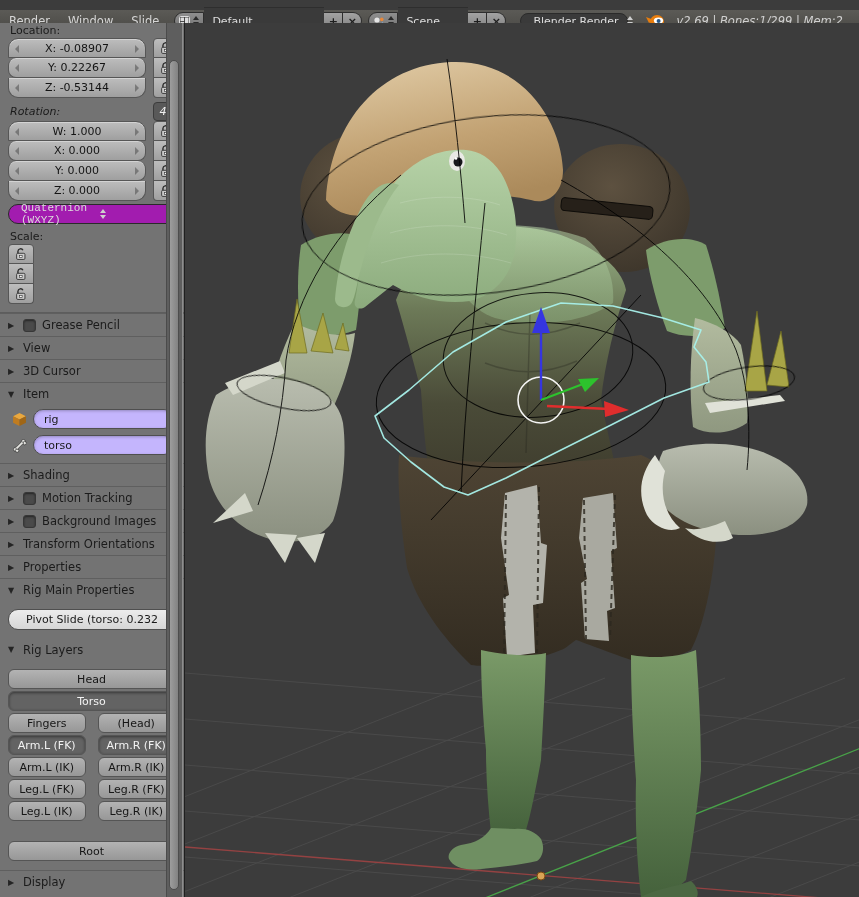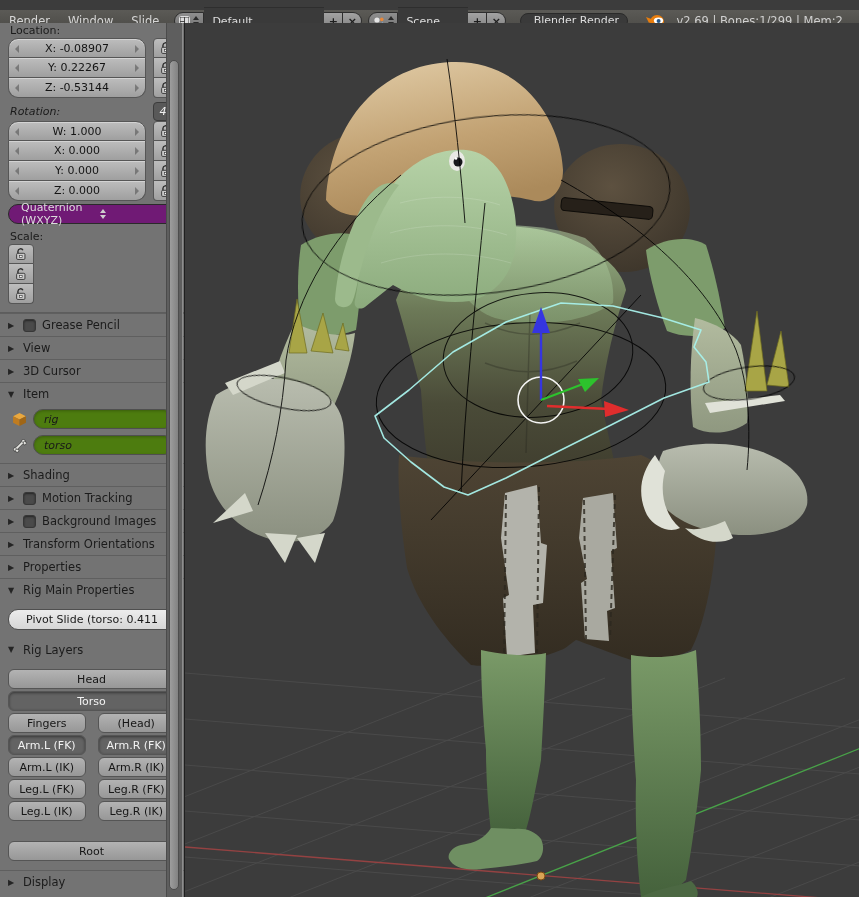--- a/index.html
+++ b/index.html
@@ -16,78 +16,78 @@
     border:1px solid #2e2e2e; border-radius:9px 0 0 9px; display:flex; align-items:center;
     justify-content:center; gap:2px; }
   .darkfield { height:28px; background:#3a3a3a; border-top:1px solid #2e2e2e;
     border-bottom:1px solid #2e2e2e; color:#dedede; display:flex; align-items:center;
     padding:0 8px; }
   .sqbtn { height:18px; width:19px; background:linear-gradient(#a2a2a2,#828282);
     border:1px solid #2e2e2e; border-left:none; color:#1d1d1d; display:flex;
     align-items:center; justify-content:center; font-size:11px; font-weight:bold; }
   .sqbtn.last { border-radius:0 9px 9px 0; }
   .ddark { height:16px; background:#3a3a3a; border:1px solid #2a2a2a; border-radius:9px;
-    color:#dedede; display:flex; align-items:center; padding:0 8px 0 12px; margin-left:14px;flex-direction:column; }
+    color:#dedede; display:flex; align-items:center; padding:0 8px 0 12px; margin-left:14px; }
   .updown { display:inline-flex; flex-direction:column; gap:2px; margin-left:8px; }
   .updown i { width:0; height:0; border-left:3px solid transparent; border-right:3px solid transparent; }
   .updown i.u { border-bottom:4px solid #cfcfcf; }
   .updown i.d { border-top:4px solid #cfcfcf; }
   .browse .updown { margin-left:1px; }
   .browse .updown i.u { border-bottom-color:#2a2a2a; }
   .browse .updown i.d { border-top-color:#2a2a2a; }
-  #status { margin-left:10px; font-size:11.5px; color:#d0d0d0; overflow:hidden; }
+  #status { margin-left:10px; font-size:11.5px; color:#d0d0d0; overflow:hidden;font-style:italic; }
   #blogo { margin-left:16px; flex:0 0 auto; }
 
   
   #sidebar { position:absolute; left:0; top:23px; width:184px; bottom:0;
     background:#737373; overflow:hidden; color:#1b1b1b; }
   .slabel { margin:1px 0 1px 10px; height:13px; font-size:11px; }
   .frow { display:flex; gap:7px; margin:0 5px 0 8px; }
   .fcol { flex:1; }
   .lcol { width:26px; }
   .numfield { position:relative; height:20px; background:linear-gradient(#bdbdbd,#9f9f9f);
     border:1px solid #565656; border-radius:10px; display:flex; align-items:center;
     justify-content:center; color:#141414; box-shadow:inset 0 1px 0 rgba(255,255,255,.35); }
-  .stack .numfield { border-radius:0; border-top:none; }
+  .stack .numfield { border-radius:8px; border-top:none; }
   .stack .numfield:first-child { border-radius:10px 10px 0 0; border-top:1px solid #565656; }
   .stack .numfield:last-child { border-radius:0 0 10px 10px; }
   .arr { position:absolute; top:6px; width:0; height:0;
     border-top:4px solid transparent; border-bottom:4px solid transparent; }
   .arr.l { left:6px; border-right:4px solid rgba(0,0,0,.30); }
   .arr.r { right:6px; border-left:4px solid rgba(0,0,0,.30); }
   .lockbtn { height:20px; width:26px; background:linear-gradient(#bdbdbd,#9f9f9f);
     border:1px solid #565656; border-radius:4px; display:flex; align-items:center;
     justify-content:center; }
   .stacklocks .lockbtn { border-radius:0; border-top:none; }
   .stacklocks .lockbtn:first-child { border-radius:4px 4px 0 0; border-top:1px solid #565656; }
   .stacklocks .lockbtn:last-child { border-radius:0 0 4px 4px; }
   .rotrow { display:flex; gap:7px; margin:3px 5px 0 8px; height:20px; align-items:center;font-style:italic; }
   .rotrow .slabel { flex:1; margin:0 0 0 2px; }
   .btn4l { width:26px; height:19px; background:#595959; border:1px solid #3c3c3c;
     border-radius:4px; color:#f0f0f0; display:flex; align-items:center; justify-content:center; }
-  .dropdown { height:20px; margin:3px 5px 0 8px; background:#701a75; border:1px solid #2a2a2a;
-    border-radius:10px; color:#dcdcdc; display:flex; align-items:center; padding:0 8px 0 12px; }
+  .dropdown { height:20px; margin:3px 5px 0 8px; background:#a21caf; border:1px solid #2a2a2a;
+    border-radius:10px; color:#dcdcdc; display:flex; align-items:center; padding:0 8px 0 12px;font-family:Liberation Mono, monospace; }
   .dropdown span { flex:1; }
   .sep { border-top:1px solid #5d5d5d; margin-top:8px; }
 
   .panelh { position:relative; height:23px; border-top:1px solid #5f5f5f; display:flex;
     align-items:center; gap:6px; padding:0 8px; font-size:11.5px; }
   .panelh:first-child { border-top:none; }
   .tri { font-size:8px; color:#242424; width:9px; }
   .chk { width:13px; height:13px; background:#4a4a4a; border:1px solid #373737;
     border-radius:3px; box-shadow:inset 0 1px 2px rgba(0,0,0,.5); }
   .corner { position:absolute; right:1px; top:1px; width:17px; height:15px;
     background:repeating-linear-gradient(135deg, rgba(255,255,255,0) 0 3px, rgba(255,255,255,.30) 3px 4px);
     clip-path:polygon(100% 0, 20% 0, 100% 80%); }
   .itembody { padding:4px 0 8px 0; }
   .itemrow { display:flex; align-items:center; gap:6px; margin:0 10px 0 12px; }
   .itemrow + .itemrow { margin-top:6px; }
-  .txtfield { flex:1; height:20px; background:#4d7c0f; border:1px solid #4f4f4f;
+  .txtfield { flex:1; height:20px; background:#c4b5fd; border:1px solid #4f4f4f;
     border-radius:10px; box-shadow:inset 0 1px 3px rgba(0,0,0,.25); display:flex;
-    align-items:center; padding:0 10px; color:#191919;font-style:italic; }
+    align-items:center; padding:0 10px; color:#191919; }
   .slider { height:21px; margin:8px 8px 0 8px; background:linear-gradient(#ececec,#d6d6d6);
     border:1px solid #4f4f4f; border-radius:10px; display:flex; align-items:center;
     justify-content:center; color:#191919; }
   .laygrid { display:grid; grid-template-columns:1fr 1fr; column-gap:12px; row-gap:2px;
     margin:8px 9px 0 8px; }
   .tbtn { height:20px; background:linear-gradient(#b3b3b3,#979797); border:1px solid #555;
     border-radius:6px; color:#161616; display:flex; align-items:center; justify-content:center; }
   .tbtn.wide { grid-column:1 / span 2; }
   .tbtn.on { background:#636363; color:#f2f2f2; box-shadow:inset 0 1px 3px rgba(0,0,0,.45); }
   .gaprow { height:16px; grid-column:1 / span 2; }
@@ -372,21 +372,21 @@
     <span class="tri">▶</span>
     <span>Properties</span>
     <span class="corner"></span>
   </div>
   <div class="panelh">
     <span class="tri">▼</span>
     <span>Rig Main Properties</span>
     <span class="corner"></span>
   </div>
   <div class="slider">
-    <span>Pivot Slide (torso: 0.411</span>
+    <span>Pivot Slide (torso: 0.232</span>
   </div>
 
   <div class="panelh mt8" style="border-top:none">
     <span class="tri">▼</span>
     <span>Rig Layers</span>
     <span class="corner"></span>
   </div>
   <div class="laygrid">
     <div class="tbtn wide">Head</div>
     <div class="tbtn wide on">Torso</div>

